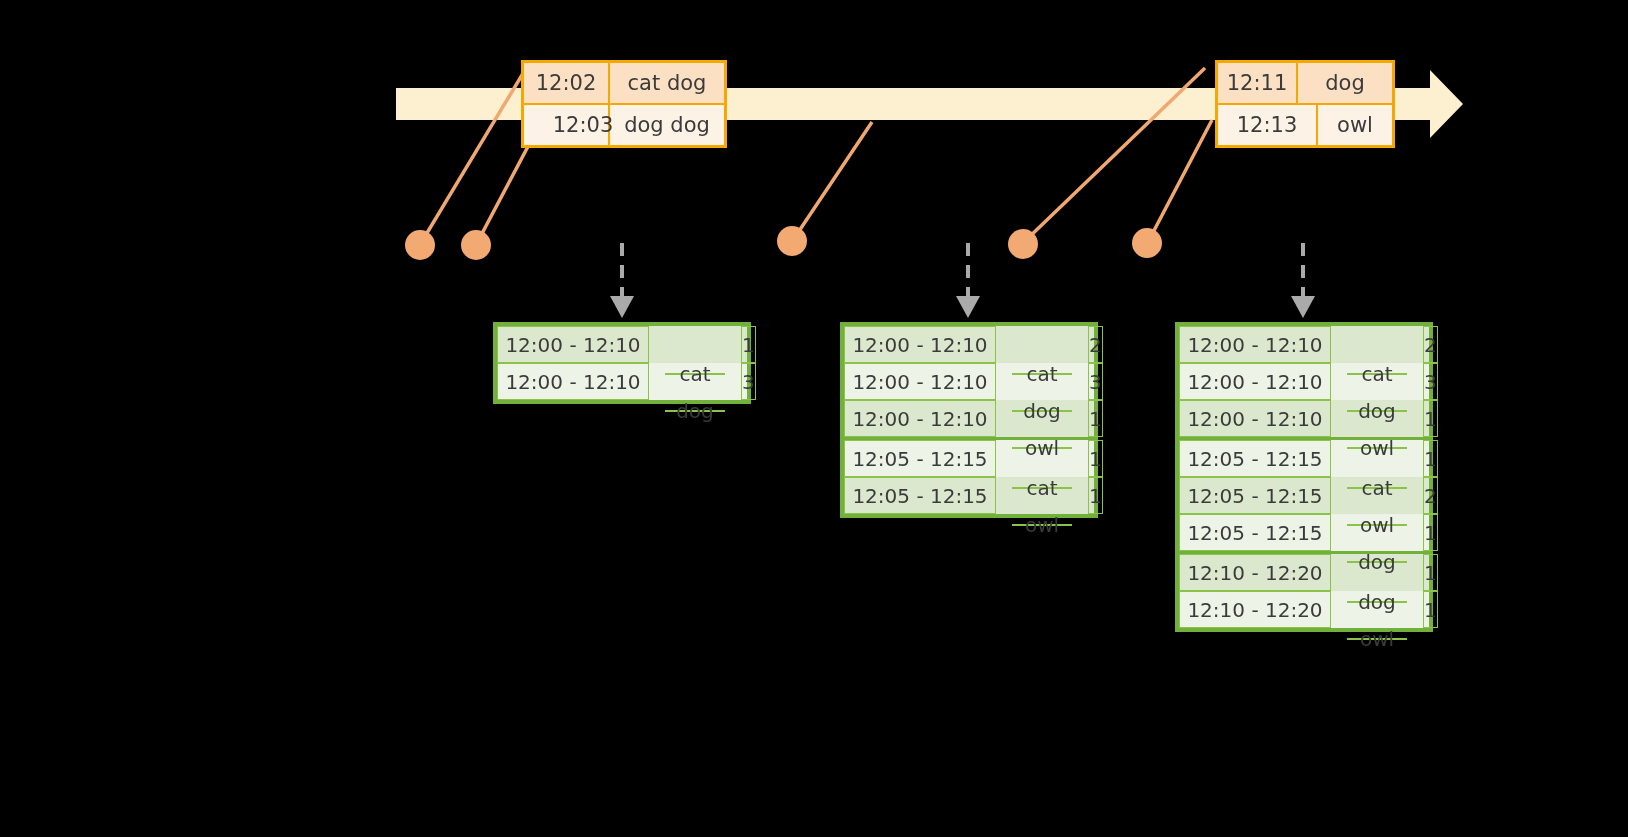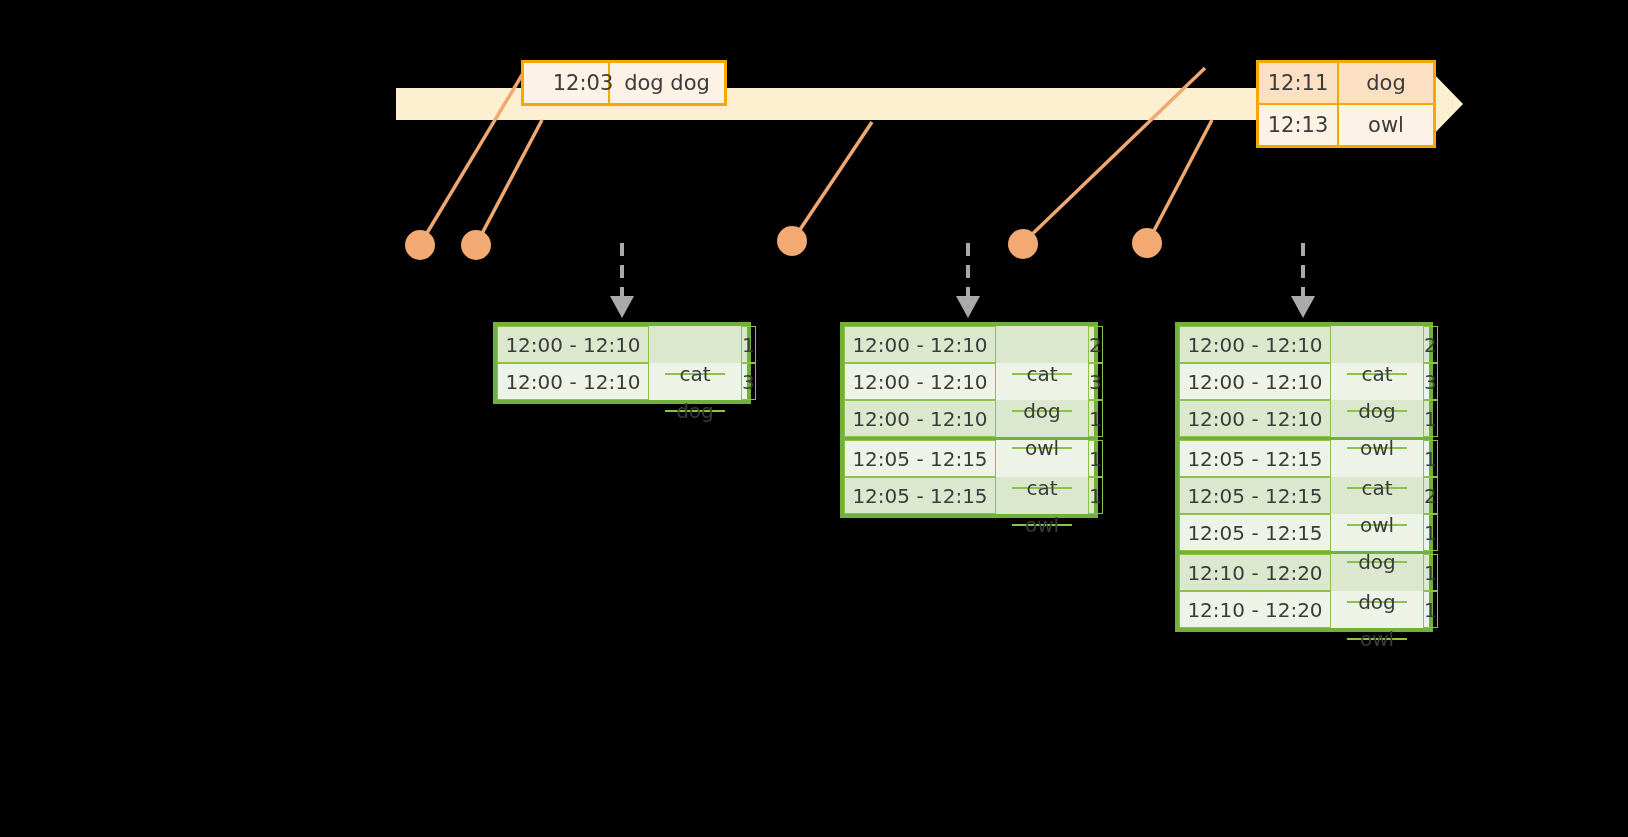--- a/index.html
+++ b/index.html
@@ -127,34 +127,38 @@
       <line x1="1303" y1="243" x2="1303" y2="296"></line>
     </g>
     <g fill="#AAAAAA">
       <path d="M 610 296 L 634 296 L 622 318 Z"></path>
       <path d="M 956 296 L 980 296 L 968 318 Z"></path>
       <path d="M 1291 296 L 1315 296 L 1303 318 Z"></path>
     </g>
   </svg>
 
   <div class="event-box" style="left:521px; top:60px; width:206px;">
+    <div class="event-row shade-a">
+      <div class="ev-time" style="width:86px;">12:02</div>
+      <div class="ev-words">cat dog</div>
+    </div>
     <div class="event-row shade-b">
       <div class="ev-time" style="width:86px;padding-left:34px;">12:03</div>
       <div class="ev-words">dog dog</div>
     </div>
   </div>
 
 
-  <div class="event-box" style="left:1215px; top:60px; width:180px;margin-left:41px;">
+  <div class="event-box" style="left:1215px; top:60px; width:180px;">
     <div class="event-row shade-a">
       <div class="ev-time" style="width:80px;">12:11</div>
       <div class="ev-words">dog</div>
     </div>
     <div class="event-row shade-b">
-      <div class="ev-time" style="width:80px;">12:13</div>
+      <div class="ev-time" style="width:100px;">12:13</div>
       <div class="ev-words">owl</div>
     </div>
   </div>
 
   <div class="result-table" id="table-1" style="left:493px; top:322px; width:258px;">
       <div class="res-row shade-a">
         <div class="res-win" style="width: 152px;">12:00 - 12:10</div>
         <div class="res-word" style="width: 60px;">cat</div>
         <div class="res-cnt">1</div>
       </div>

